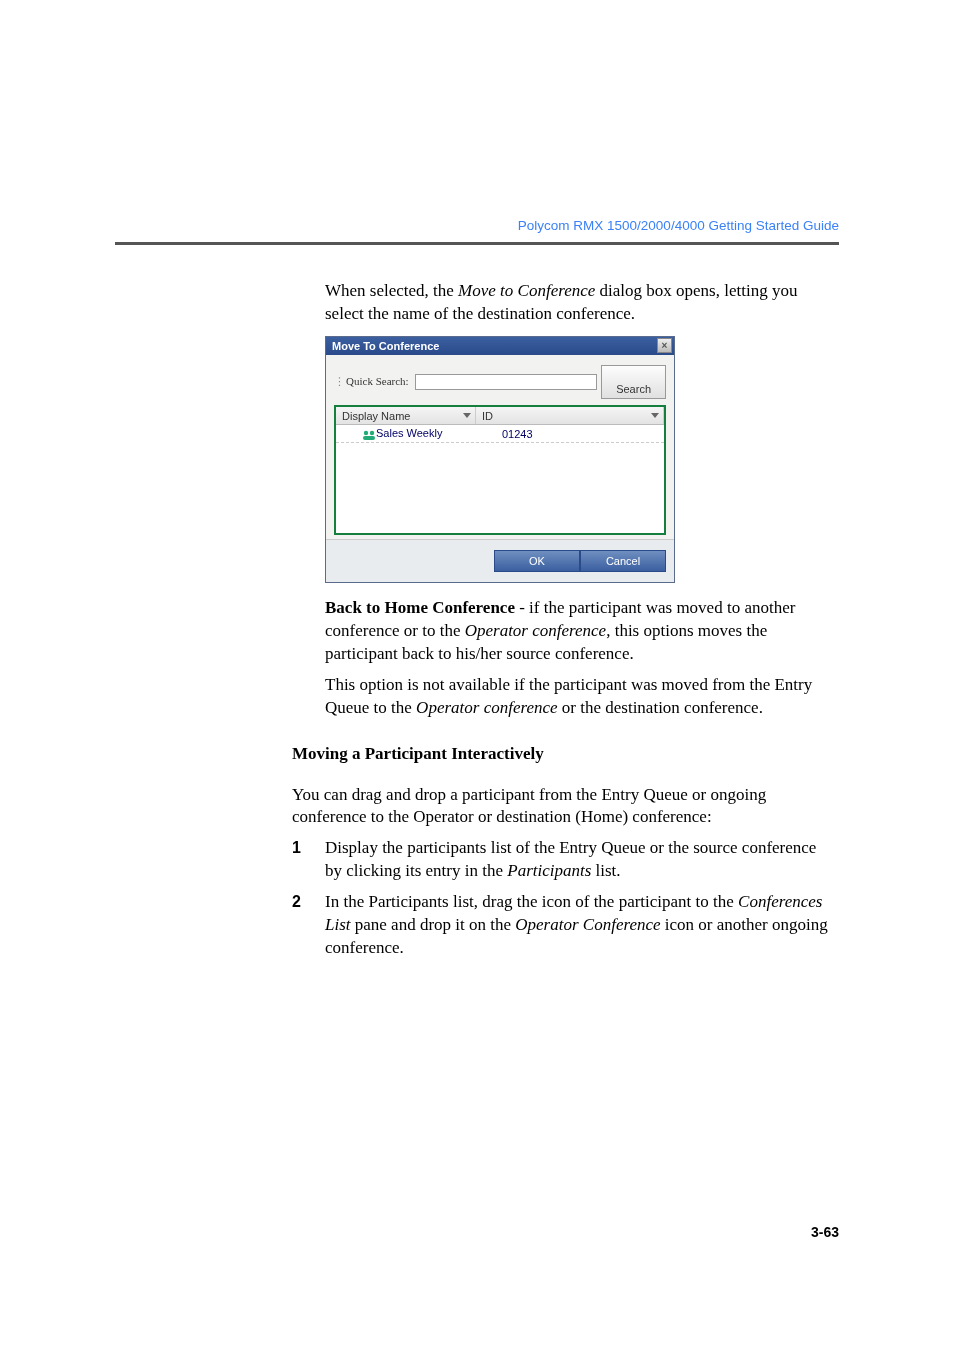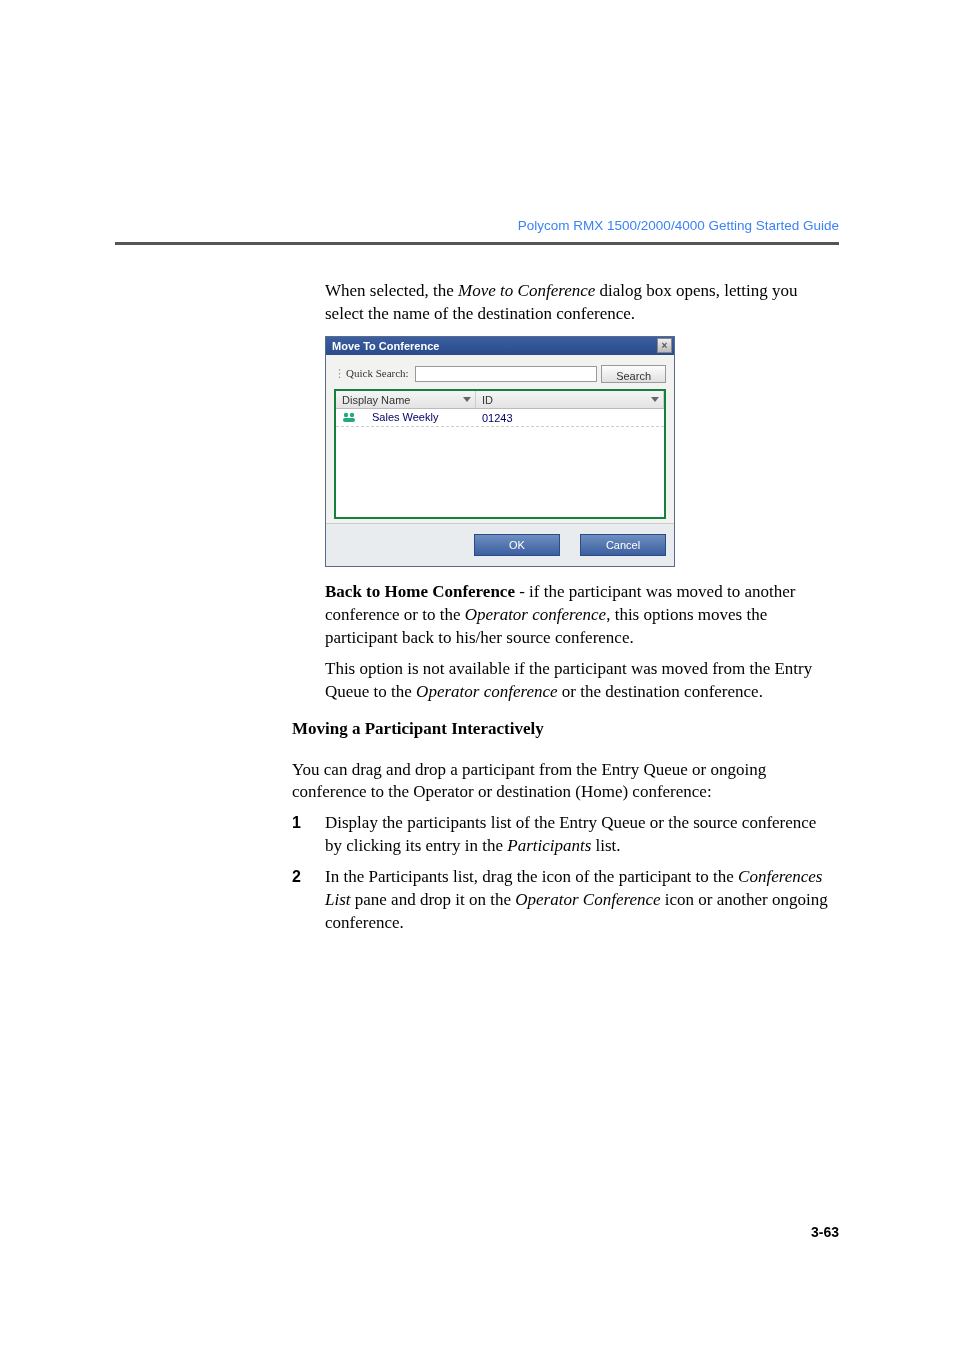--- a/index.html
+++ b/index.html
@@ -14,37 +14,37 @@
   
   .dlg-wrap { margin: 6px 0 14px 0; }
   .dlg { width: 350px; border: 1px solid #5a6b8c; background: #e8ecef; font-family: Tahoma, Arial, sans-serif; font-size: 11px; color: #333; }
   .dlg-title { height: 18px; line-height: 18px; padding: 0 6px; background: linear-gradient(#3b5fa0,#2a4a8a); color: #fff; font-weight: bold; position: relative; }
   .dlg-title-x { position: absolute; right: 2px; top: 1px; width: 15px; height: 15px; background: linear-gradient(#eee,#bbb); color: #555; text-align: center; line-height: 14px; border: 1px solid #888; font-size: 10px; }
   .dlg-body { padding: 10px 8px 4px 8px; background: #f2f3f1; }
   .dlg-row1 { display: flex; align-items: center; gap: 4px; margin-bottom: 6px; }
   .dlg-dots { width: 6px; text-align: center; color: #888; letter-spacing: -1px; }
   .dlg-label { padding: 0 2px; font-family: Liberation Serif, serif; }
   .dlg-input { flex: 1; height: 16px; border: 1px solid #999; background: #fff; }
-  .dlg-search-btn { height: 18px; padding: 3px 14px; border: 1px solid #999; background: linear-gradient(#fdfdfd,#e0e0e0); }
+  .dlg-search-btn { height: 24px; padding: 16px 14px; border: 1px solid #999; background: linear-gradient(#fdfdfd,#e0e0e0); }
   .dlg-table { border: 2px solid #15803d; background: #fff; height: 130px; overflow: hidden; }
   .dlg-thead { display: flex; background: linear-gradient(#f5f5f5,#e3e3e3); border-bottom: 1px solid #bbb; height: 18px; line-height: 18px; }
   .dlg-th { border-right: 1px solid #ccc; padding: 0 6px; position: relative; }
   .dlg-th:first-child { width: 140px; }
   .dlg-th:nth-child(2) { flex: 1; }
   .tri { position: absolute; right: 4px; top: 6px; width: 0; height: 0; border-left: 4px solid transparent; border-right: 4px solid transparent; border-top: 5px solid #666; }
   .dlg-row { display: flex; height: 18px; line-height: 18px; border-bottom: 1px dashed #ccc; color: #006; }
   .dlg-td { padding: 0 6px; }
-  .dlg-td:first-child { width: 140px; display: flex; align-items: center; gap: 16px; }
+  .dlg-td:first-child { width: 140px; display: flex; align-items: flex-end; gap: 0; margin-left: 20px; }
   .dlg-td:nth-child(2) { flex: 1; }
   .conf-icon { display: inline-flex; }
-  .dlg-footer { display: flex; justify-content: flex-end; gap: 20px; padding: 10px 8px; background: #e8ecef; border-top: 1px solid #ccc; }
+  .dlg-footer { display: flex; justify-content: flex-end; gap: 0; padding: 10px 8px; background: #e8ecef; border-top: 1px solid #ccc; }
   .dlg-btn { width: 86px; height: 22px; line-height: 20px; text-align: center; color: #fff; background: linear-gradient(#6f8fc0,#3b5fa0); border: 1px solid #2a4a8a; font-size: 11px; }
   .para { margin-top: 4px; }
   .para2 { margin-top: 8px; }
-  .subhead { margin-top: 14px; margin-left: -33px; width: 545px; font-weight: bold; font-size: 17px; }
+  .subhead { margin-top: 23px; margin-left: -33px; width: 545px; font-weight: bold; font-size: 17px; }
   .aftersub { margin-top: 18px; margin-left: -33px; width: 545px; }
   .ol { margin-top: 8px; margin-left: -33px; width: 545px; }
   .ol-item { display: flex; margin-bottom: 8px; }
   .ol-num { width: 33px; flex: none; font-family: Arial, Helvetica, sans-serif; font-weight: 900; font-size: 16px; }
   .ol-text { flex: 1; }
   .pagenum { position: absolute; bottom: 110px; right: 115px; font-family: Arial, Helvetica, sans-serif; font-weight: 900; font-size: 14px; }
 </style>
 </head>
 <body>
 

